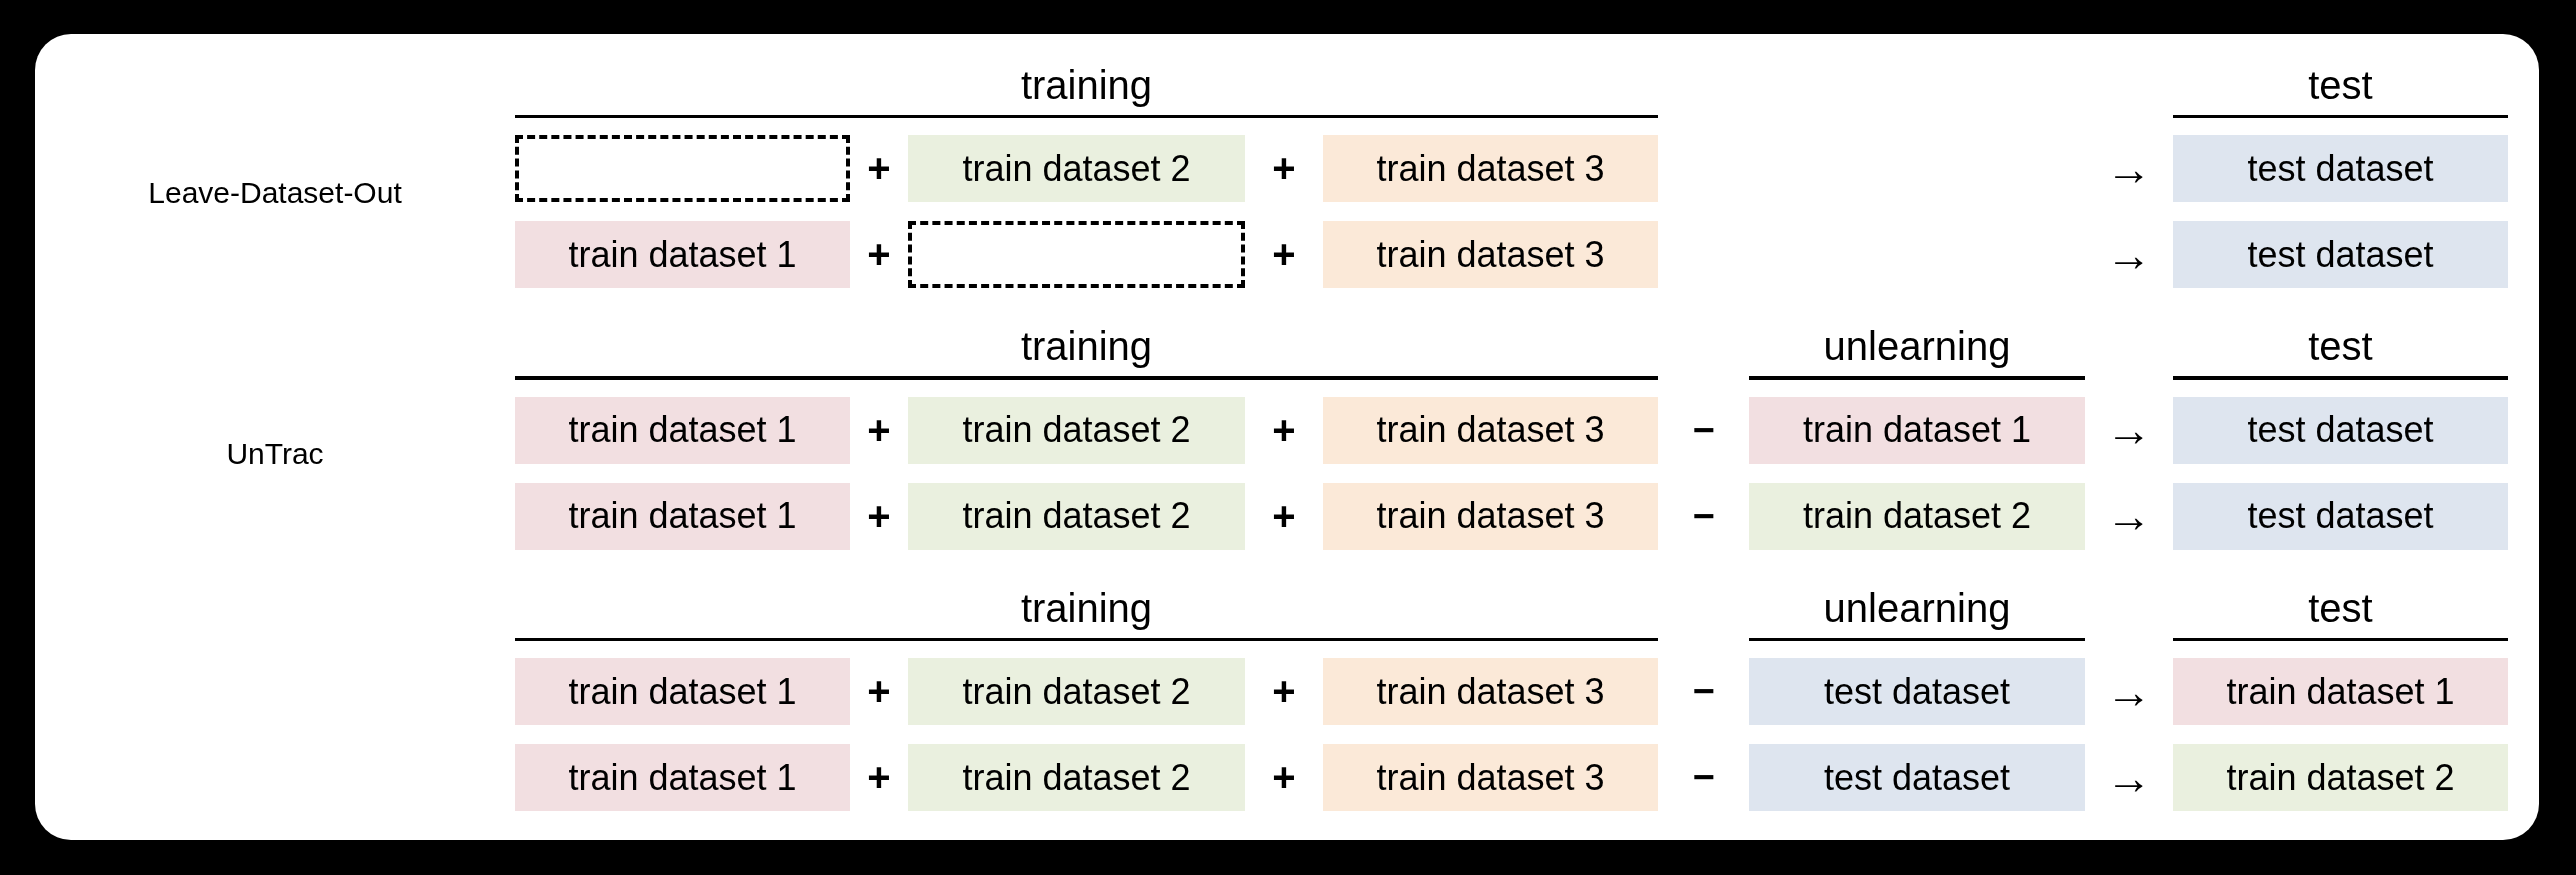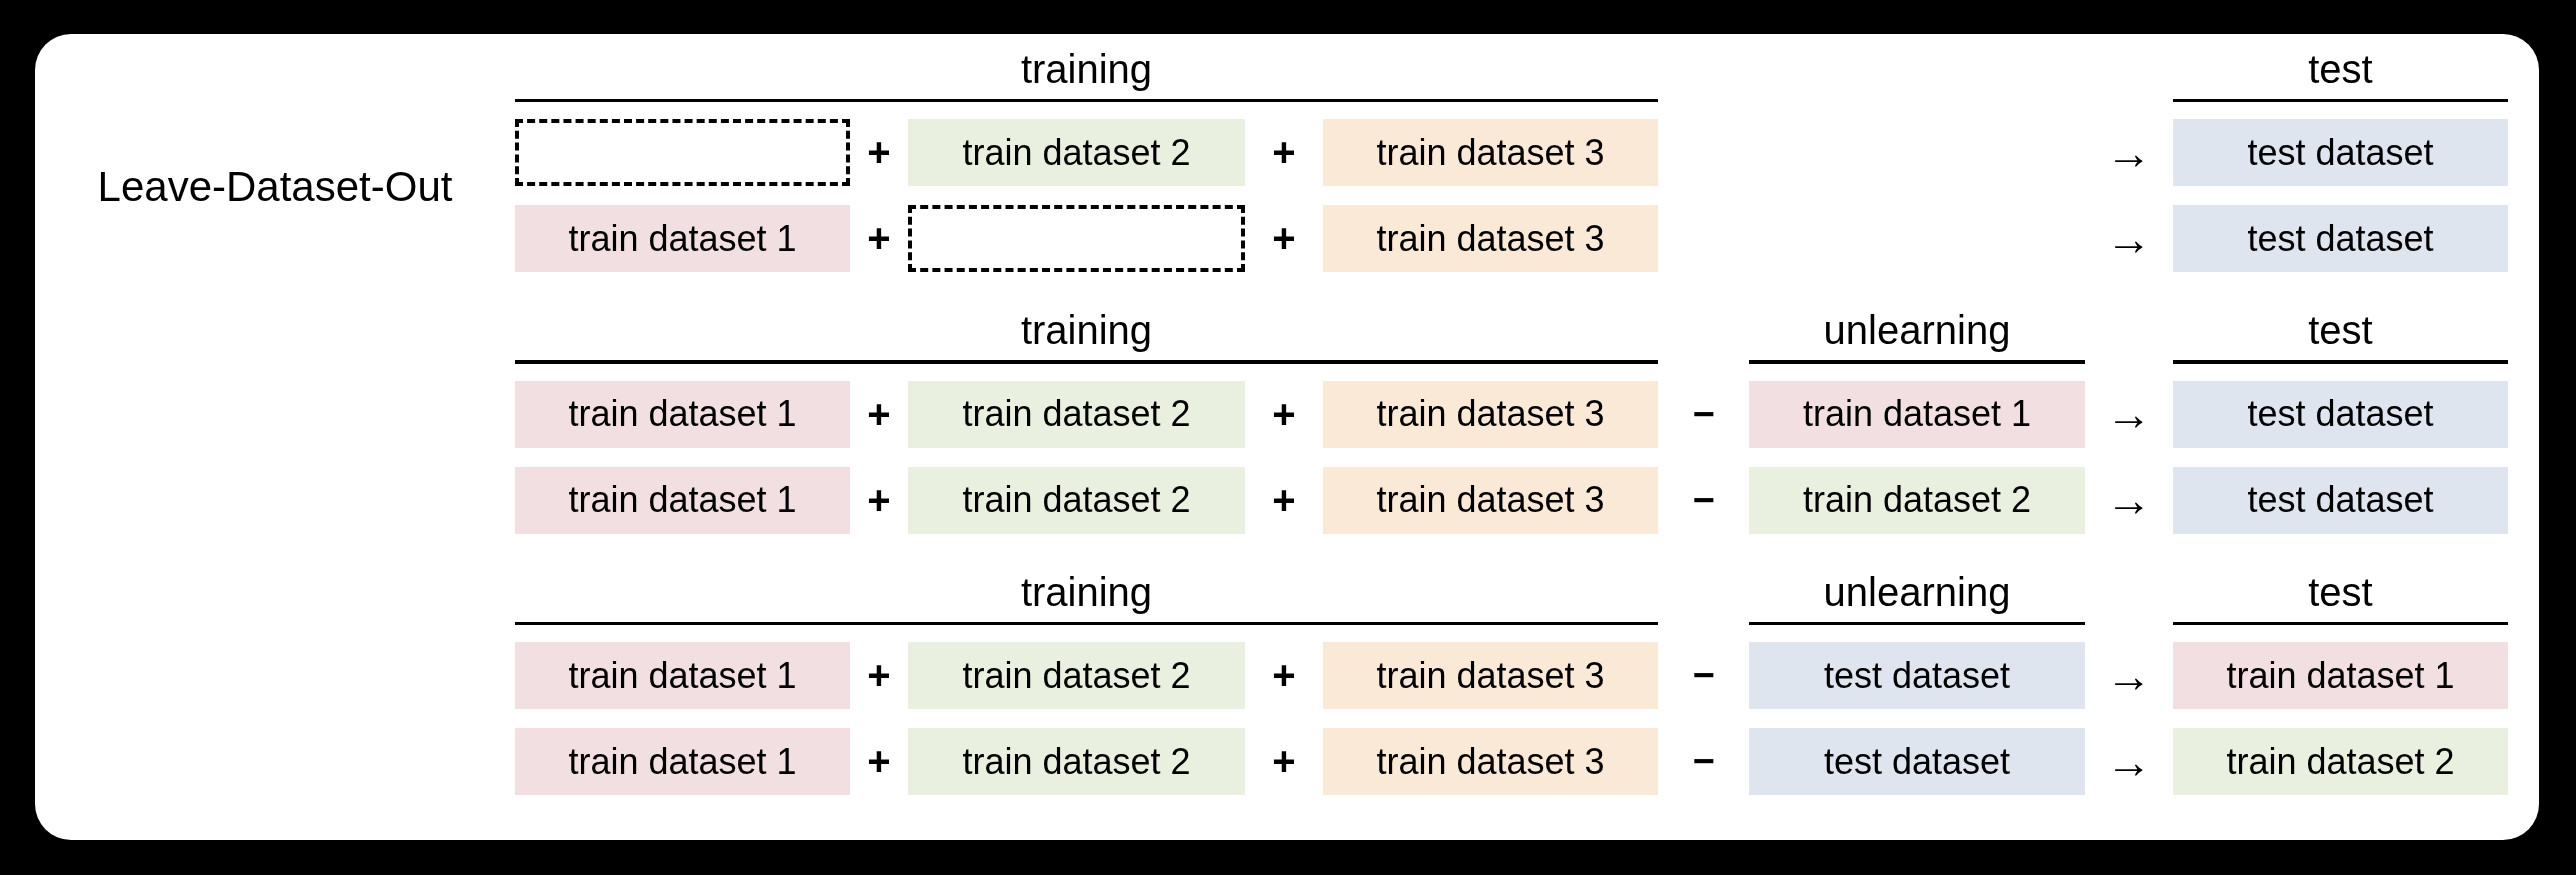--- a/index.html
+++ b/index.html
@@ -18,21 +18,21 @@
     height: 875px;
   }
   .card {
     position: absolute;
     left: 35px;
     top: 34px;
     width: 2504px;
     height: 806px;
     background: #ffffff;
     border-radius: 36px;
-    padding-top: 11px;
+    padding-top: 27px;
     box-sizing: border-box;
   }
   .section { position: relative; }
   .section + .section { margin-top: 34px; }
 
   .grid {
     display: grid;
     grid-template-columns: 480px 335px 58px 337px 78px 335px 91px 336px 88px 335px;
     align-items: center;
   }
@@ -85,29 +85,29 @@
     height: 67px;
   }
   .op-plus  { font-size: 40px; font-weight: 600; }
   .op-minus { font-size: 38px; font-weight: 700; }
   .op-arrow { font-size: 46px; font-weight: 400; }
 
   
   .method {
     position: absolute;
     left: 0;
-    top: 56px;
+    top: 46px;
     width: 480px;
     height: 170px;
     display: flex;
     flex-direction: row;
     align-items: center;
     justify-content: center;
     text-align: center;
-    font-size: 42px;
+    font-size: 30px;
     line-height: 53px;
     white-space: nowrap;
   }
 </style>
 </head>
 <body style="background: rgb(0, 0, 0);">
 
 <div class="stage">
   <div class="card" style="background: rgb(255, 255, 255);">
 
@@ -179,20 +179,23 @@
         <div class="cell box" style="background-color: rgb(242, 223, 225);">train dataset 1</div>
         <div class="op op-plus">+</div>
         <div class="cell box" style="background-color: rgb(234, 240, 223);">train dataset 2</div>
         <div class="op op-plus">+</div>
         <div class="cell box" style="background-color: rgb(251, 233, 216);">train dataset 3</div>
         <div class="op op-minus">−</div>
         <div class="cell box" style="background-color: rgb(234, 240, 223);">train dataset 2</div>
         <div class="op op-arrow">→</div>
         <div class="cell box" style="background-color: rgb(222, 229, 239);">test dataset</div>
       </div>
+      <div class="method">
+        <div>UnTrac</div>
+      </div>
     </div>
 
     <div class="section">
       <div class="grid hdr-row">
         <div class="col-header hdr-training">training</div>
         <div class="col-header hdr-unlearning">unlearning</div>
         <div class="col-header hdr-test">test</div>
       </div>
       <div class="grid rule-row">
         <div class="rule rule-training"></div>

